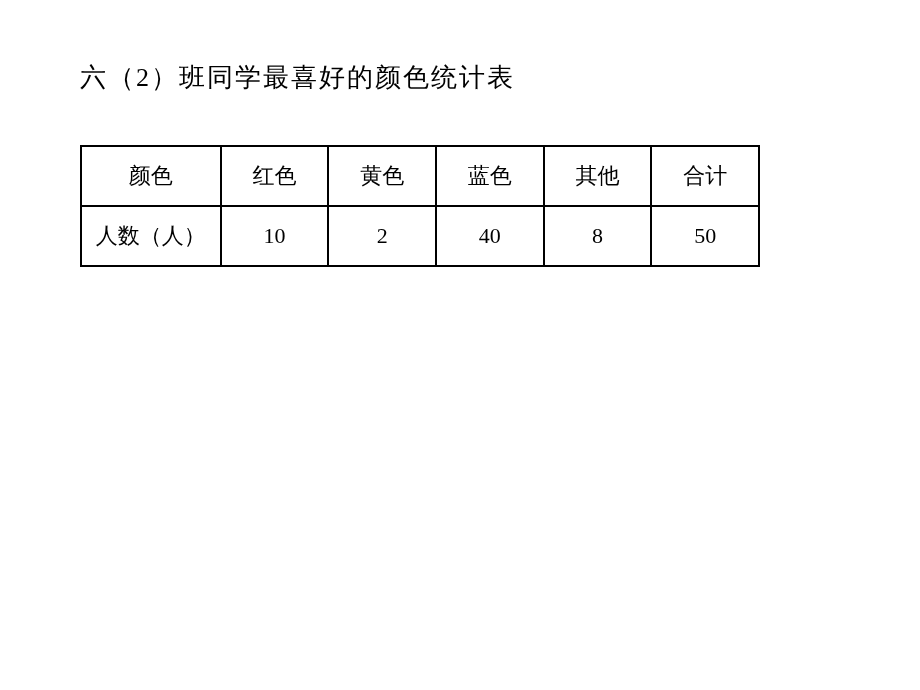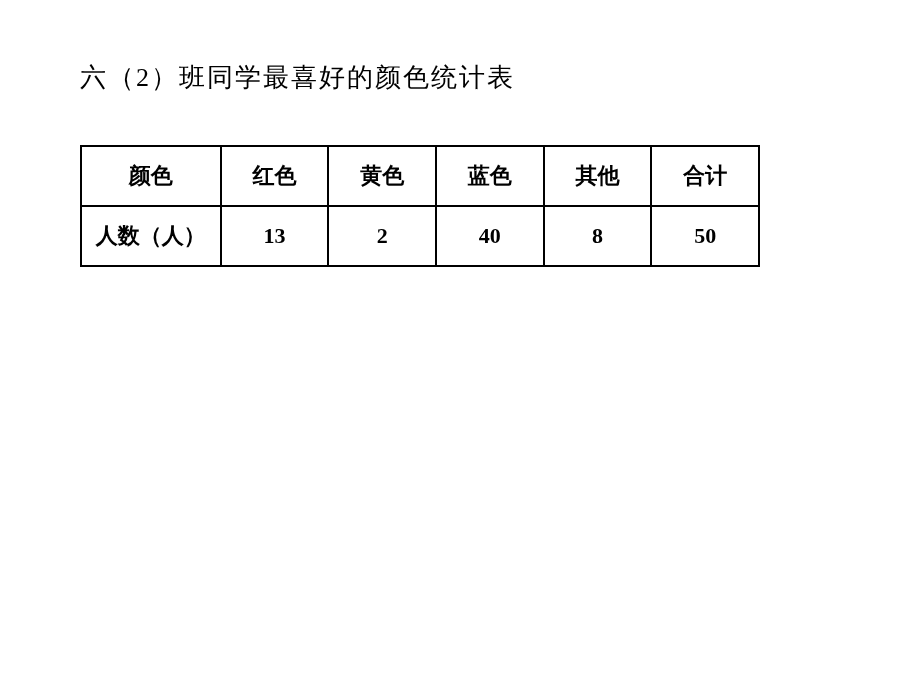--- a/index.html
+++ b/index.html
@@ -37,26 +37,26 @@
       width: 680px;
       font-size: 22px;
       color: #000000;
     }
 
     .stats-table th,
     .stats-table td {
       border: 2px solid #000000;
       padding: 14px 10px;
       text-align: center;
-      font-weight: bold;
+      font-weight: normal;
     }
 
     .stats-table th {
       background-color: #ffffff;
-      font-weight: bold;
+      font-weight: normal;
     }
 
     .stats-table .col-label {
       width: 140px;
     }
 
     .stats-table .col-data {
       width: 108px;
     }
   </style>
@@ -74,21 +74,21 @@
         <th class="col-data">红色</th>
         <th class="col-data">黄色</th>
         <th class="col-data">蓝色</th>
         <th class="col-data">其他</th>
         <th class="col-data">合计</th>
       </tr>
     </thead>
     <tbody>
       <tr>
         <td class="col-label">人数（人）</td>
-        <td class="col-data">13</td>
+        <td class="col-data">10</td>
         <td class="col-data">2</td>
         <td class="col-data">40</td>
         <td class="col-data">8</td>
         <td class="col-data">50</td>
       </tr>
     </tbody>
   </table>
 
 </div>
 

